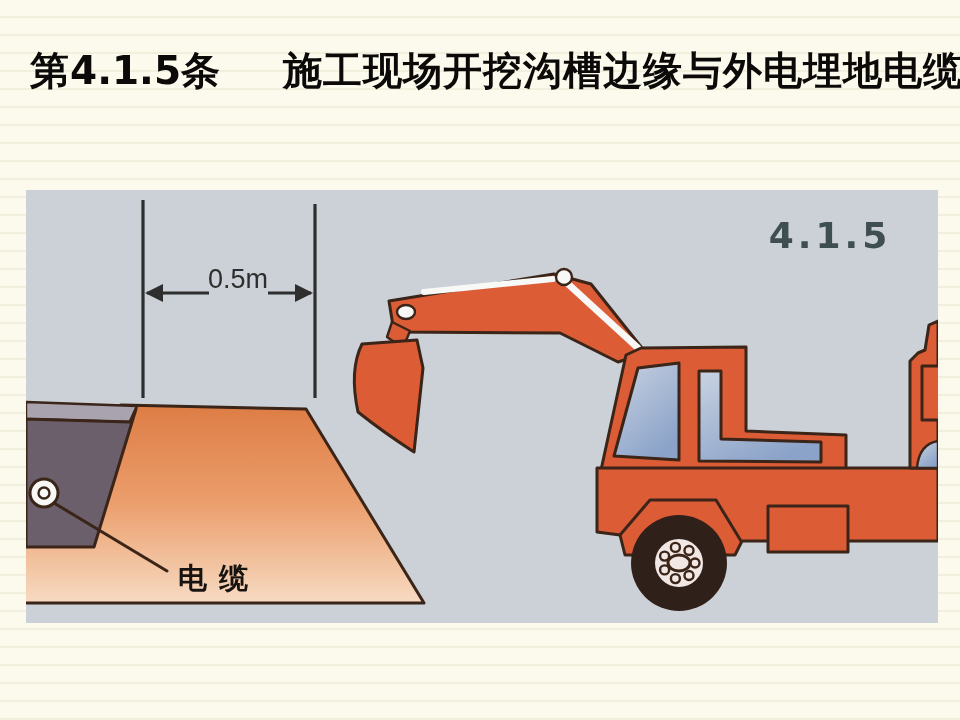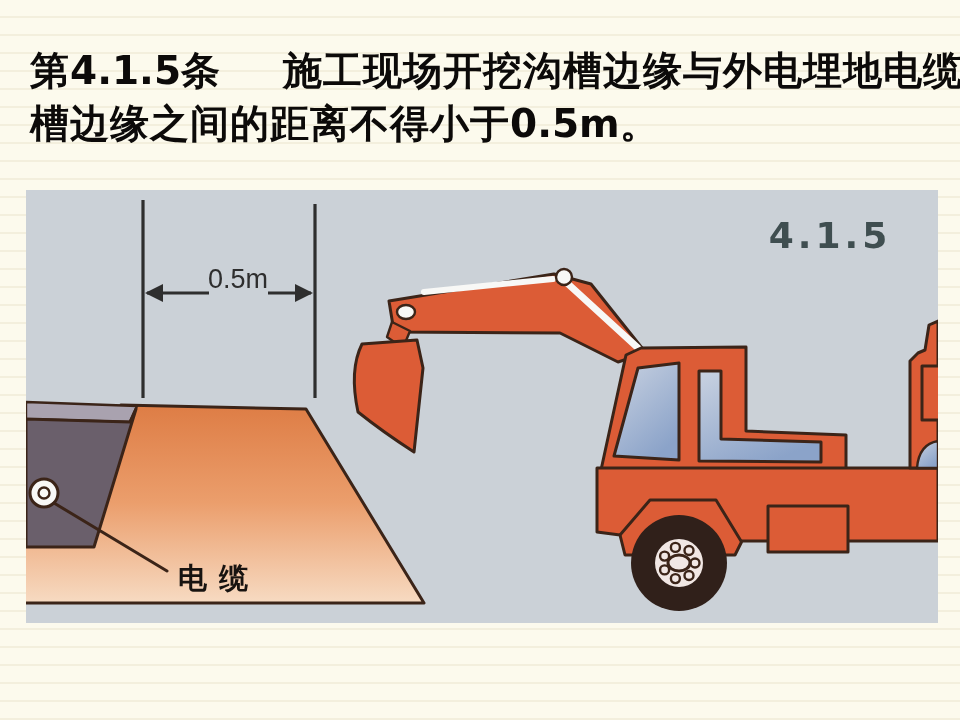--- a/index.html
+++ b/index.html
@@ -58,21 +58,20 @@
   .stop-soil-mid{stop-color:var(--soil-mid,#eb9e6c);}
   .stop-soil-bottom{stop-color:var(--soil-bottom,#f7dcc4);}
   .stop-win-light{stop-color:var(--window-light,#c9d2e1);}
   .stop-win-blue{stop-color:var(--window-blue,#8ba3c9);}
 </style>
 </head>
 <body>
 
 <div class="slide-title">
   <div class="tline"><span>第</span><span class="num">4.1.5</span><span>条</span><span class="title-gap"></span><span>施工现场开挖沟槽边缘与外电埋地电缆沟</span></div>
-  <div class="tline"><span>槽边缘之间的距离不得小于</span><span class="num">0.5m</span><span>。</span></div>
 </div>
 
 <div class="figure-wrap">
 <svg viewBox="26 190 912 433" preserveAspectRatio="none">
   <defs>
     <linearGradient id="soilGrad" x1="0" y1="400" x2="0" y2="605" gradientUnits="userSpaceOnUse">
       <stop offset="0" class="stop-soil-top"></stop>
       <stop offset="0.5" class="stop-soil-mid"></stop>
       <stop offset="1" class="stop-soil-bottom"></stop>
     </linearGradient>

